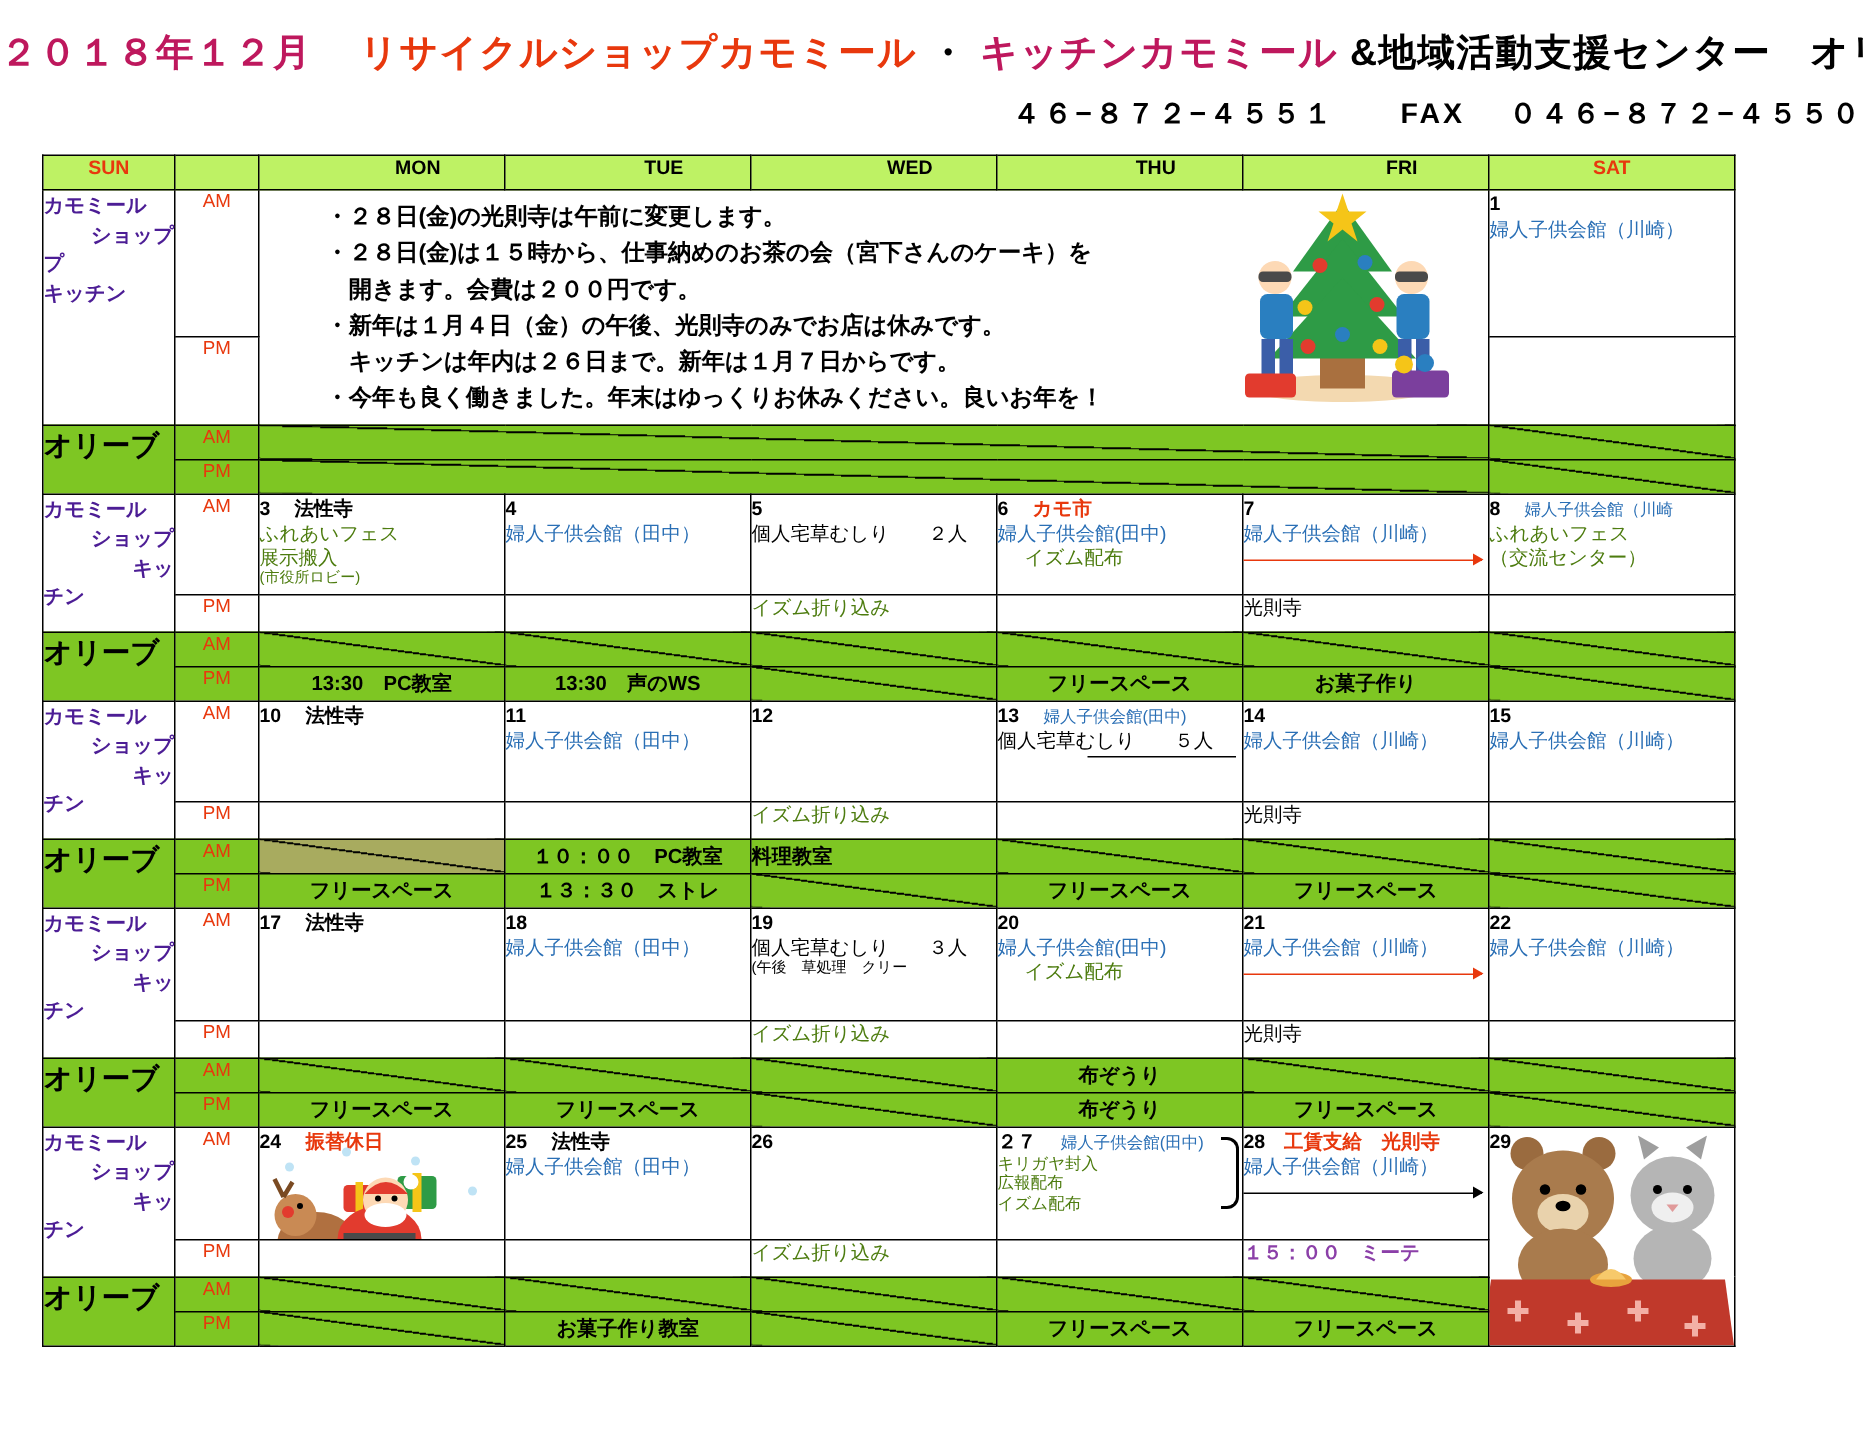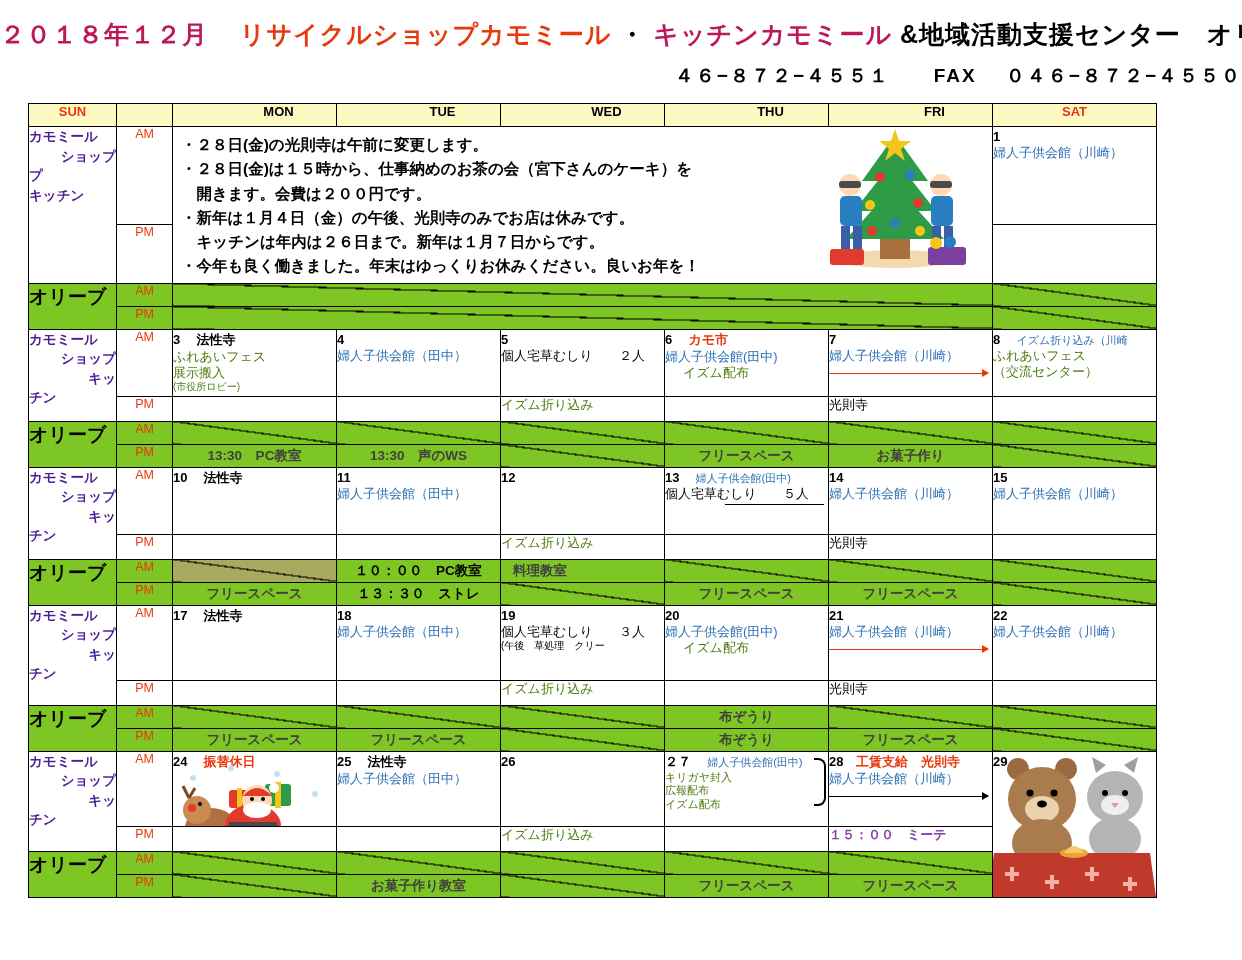--- a/index.html
+++ b/index.html
@@ -25,21 +25,21 @@
   
   table.cal{
     border-collapse:collapse;table-layout:fixed;
     margin:14px 0 0 28px;width:1126px;
   }
   table.cal td,table.cal th{
     border:1px solid #000;vertical-align:top;padding:0;
   }
   .hd{
     height:22px;text-align:center;font-size:13px;font-weight:bold;
-    color:#e8380d;background:#fef9c3;vertical-align:middle;
+    color:#e8380d;background:#bef264;vertical-align:middle;
   }
   .hd.mono{color:#000;padding-left:48px;}
   col.c-label{width:88px;}
   col.c-ampm{width:56px;}
   col.c-day{width:164px;}
 
   .lbl{
     font-size:13.5px;font-weight:bold;color:#4c1d95;line-height:1.45;
     padding:4px 4px 4px 4px;text-align:left;
   }
@@ -77,25 +77,25 @@
   }
   tr.olive td.diag.khaki{
     background:
       linear-gradient(to top right,
         rgba(0,0,0,0) 0%,rgba(0,0,0,0) calc(50% - 0.6px),
         #000 calc(50% - 0.6px),#000 calc(50% + 0.6px),
         rgba(0,0,0,0) calc(50% + 0.6px),rgba(0,0,0,0) 100%),
       #a8ab5f;
   }
   tr.olive td.olive-ev{
-    text-align:center;font-size:13.5px;font-weight:bold;color:#404040;
+    text-align:center;font-size:13.5px;font-weight:bold;color:#000000;
     vertical-align:middle;
   }
   tr.olive td.olive-ev.k{color:#000;}
-  tr.olive td.olive-ev.left{text-align:left;padding-left:12px;}
+  tr.olive td.olive-ev.left{text-align:left;padding-left:0;}
   .h22{height:22px;}
 
   
   .notice{
     position:relative;padding:6px 8px 4px 8px;font-size:15.5px;line-height:1.5;
     font-weight:bold;
   }
   .notice p{margin:0 0 1px 0;white-space:nowrap;}
 
   
@@ -181,21 +181,21 @@
     </tr>
 
     <tr>
       <td class="lbl" rowspan="2">
         <span>カモミール</span><br>
         <span class="r2">ショップ</span>
         <span>プ</span><br>
         <span>キッチン</span>
       </td>
       <td class="ampm">AM</td>
-      <td class="day" colspan="5" rowspan="2" style="height:90px;position:relative;">
+      <td class="day" colspan="5" rowspan="2" style="height:90px;position:relative;padding-left:36px;">
         <div class="notice">
           <p>・２８日(金)の光則寺は午前に変更します。</p>
           <p>・２８日(金)は１５時から、仕事納めのお茶の会（宮下さんのケーキ）を</p>
           <p>　開きます。会費は２００円です。</p>
           <p>・新年は１月４日（金）の午後、光則寺のみでお店は休みです。</p>
           <p>　キッチンは年内は２６日まで。新年は１月７日からです。</p>
           <p>・今年も良く働きました。年末はゆっくりお休みください。良いお年を！</p>
         </div>
         <svg class="illus xmas" viewBox="0 0 170 150">
           <ellipse cx="85" cy="136" rx="62" ry="9" fill="#f3d9b0"></ellipse>
@@ -289,21 +289,21 @@
         <span class="dnum">7</span>
         <span class="ev blue">婦人子供会館（川崎）</span>
         <span class="arrow-wrap">
               <span class="arrow"></span>
             </span>
       </td>
 
       <td class="day">
         <span class="dnum inline">8</span>
         <span class="dnum inline">&nbsp;&nbsp;</span>
-        <span class="ev blue small inline">イズム折り込み（川崎</span>
+        <span class="ev blue small inline">婦人子供会館（川崎</span>
         <span class="ev red">ふれあいフェス</span>
         <span class="ev red">（交流センター）</span>
       </td>
     </tr>
 
     <tr class="pm-row">
       <td class="ampm">PM</td>
       <td class="day"></td>
       <td class="day"></td>
       <td class="day">

